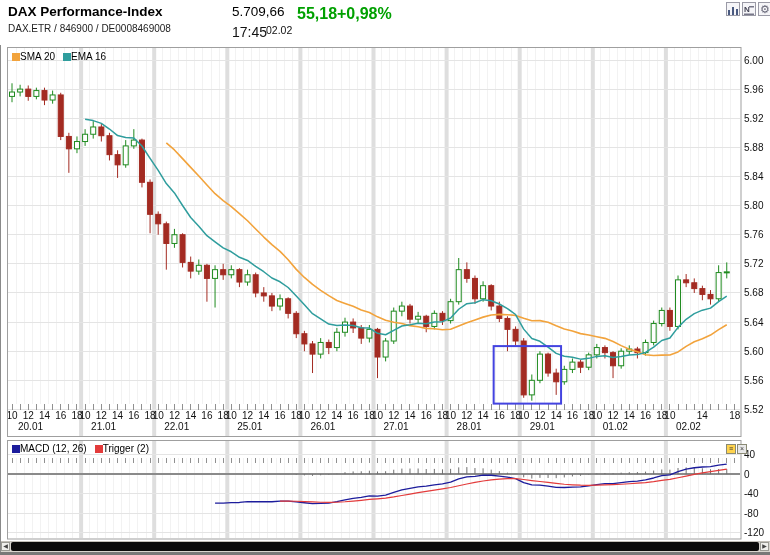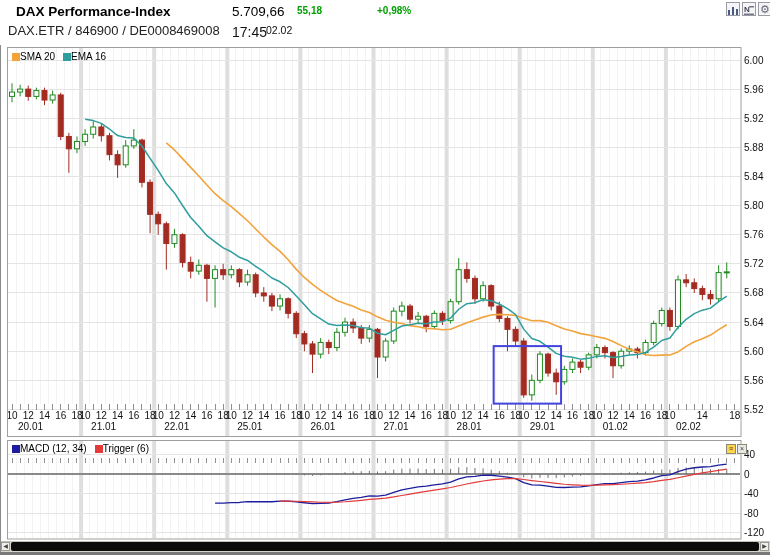--- a/index.html
+++ b/index.html
@@ -1,24 +1,24 @@
 <!DOCTYPE html>
 <html><head>
 <meta charset="utf-8">
 <style>
   html,body{margin:0;padding:0;}
   body{width:770px;height:555px;position:relative;overflow:hidden;background:#fff;
        font-family:"Liberation Sans",sans-serif;color:#000;}
   svg text{font-family:"Liberation Sans",sans-serif;}
   .abs{position:absolute;}
   
-  .title{left:8px;top:4px;font-size:13.5px;font-weight:bold;margin-left:8px;}
-  .subtitle{left:8px;top:23px;font-size:13px;color:#222;}
+  .title{left:8px;top:4px;font-size:13.5px;font-weight:bold;}
+  .subtitle{left:8px;top:23px;font-size:10px;color:#222;}
   .price{left:232px;top:4px;font-size:13.5px;font-weight:normal;}
-  .chg{top:5px;font-size:10px;font-weight:bold;}
+  .chg{top:5px;font-size:16px;font-weight:bold;}
   .chgabs{left:297px;} .chgpct{left:337px;}
   .time{left:232px;top:24px;font-size:14px;color:#111;}
   .qdate{left:266px;top:24px;font-size:10.5px;color:#111;}
   .hicon{top:2px;width:14px;height:14px;border:1px solid #9a9aa6;background:#f5f5f8;
          display:flex;align-items:flex-end;justify-content:center;box-sizing:border-box;}
   
   .legend{font-size:10px;display:flex;align-items:center;gap:0;}
   .sw{width:8px;height:8px;display:inline-block;}
   
   .mbtn{top:444px;width:10px;height:10px;border:1px solid #8a8a74;box-sizing:border-box;
@@ -728,21 +728,21 @@
     <polyline points="215.05399999999997,503.0563817914497 223.176,503.12219703277196 231.29999999999998,502.5733377827222 239.42199999999997,502.4776977687775 247.54399999999998,501.6936185809998 255.666,501.73323040161904 263.788,501.6052541311453 271.90999999999997,501.7343296556328 280.032,501.13478108187627 288.154,501.1318893949519 296.27599999999995,501.9060125531166 304.4,502.7384336878258 312.522,503.6070435946461 320.644,503.33342407896805 328.76599999999996,503.0578711925652 336.888,501.7006389175476 345.01,499.78223028136506 353.13199999999995,498.29718385379937 361.25399999999996,497.4007265803075 369.376,495.96970476682714 377.5,496.0706454569286 385.622,495.0493238271574 393.744,492.4252761248898 401.866,489.8908766302372 409.988,488.4228328480418 418.11,486.9558146956321 426.23199999999997,486.20272851131523 434.354,484.77951023572444 442.476,483.93078354988256 450.59999999999997,482.14900869858377 458.722,478.96010807493246 466.84399999999994,476.87170891879646 474.96599999999995,476.28835677175204 483.08799999999997,475.1111052973237 491.21,475.2616791530018 499.332,476.0252720125448 507.45399999999995,477.18306958611765 515.576,478.6752121912123 523.6999999999999,482.65629016168526 531.8219999999999,484.90521119084013 539.944,485.1523691345841 548.0659999999999,486.22712400065626 556.1879999999999,487.3963806734976 564.31,487.5043580590742 572.4319999999999,487.0504445228839 580.554,486.81919665808624 588.6759999999999,485.83649024939234 596.8,484.54705941352773 604.9219999999999,483.6897325829949 613.044,483.60630292849766 621.1659999999999,482.65995430541886 629.288,481.70603496476883 637.41,481.06657069543013 645.5319999999999,479.9456619864561 653.654,477.99605360208636 661.776,475.7289125191523 669.9,474.78640696962657 678.0219999999999,471.56516863914743 686.144,469.22619081738577 694.266,467.7598555915911 702.3879999999999,466.99392508030945 710.51,466.7080943369369 718.632,465.1767102008249 726.754,464.04104786967406" fill="none" stroke="#1c1c9c" stroke-width="1.3" stroke-linejoin="round"></polyline>
     <polyline points="280.032,501.05861072468485 288.154,501.07326645873826 296.27599999999995,501.23981567761393 304.4,501.5395392796563 312.522,501.9530401426543 320.644,502.22911692991704 328.76599999999996,502.3948677824467 336.888,502.25602200946685 345.01,501.7612636638465 353.13199999999995,501.0684477018371 361.25399999999996,500.33490347753116 369.376,499.46186373539035 377.5,498.78362007969804 385.622,498.0367608291899 393.744,496.91446388832986 401.866,495.50974643671134 409.988,494.0923637189774 418.11,492.6650539143084 426.23199999999997,491.37258883370976 434.354,490.0539731141127 442.476,488.82933520126664 450.59999999999997,487.49326990073007 458.722,485.78663753557055 466.84399999999994,484.00365181221576 474.96599999999995,482.460592804123 483.08799999999997,480.99069530276313 491.21,479.84489207281086 499.332,479.08096806075764 507.45399999999995,478.70138836582964 515.576,478.69615313090617 523.6999999999999,479.488180537062 531.8219999999999,480.57158666781766 539.944,481.4877431611709 548.0659999999999,482.435619329068 556.1879999999999,483.4277715979539 564.31,484.243088890178 572.4319999999999,484.80456001671917 580.554,485.20748734499256 588.6759999999999,485.3332879258725 596.8,485.17604222340356 604.9219999999999,484.87878029532186 613.044,484.624284821957 621.1659999999999,484.23141871864937 629.288,483.7263419678733 637.41,483.19438771338463 645.5319999999999,482.54464256799895 653.654,481.6349247748164 661.776,480.4537223236836 669.9,479.3202592528722 678.0219999999999,477.7692411301272 686.144,476.0606310675789 694.266,474.40047597238134 702.3879999999999,472.91916579396695 710.51,471.67695150256094 718.632,470.37690324221376 726.754,469.10973216770583" fill="none" stroke="#e33b3b" stroke-width="1.2" stroke-linejoin="round"></polyline>
     <rect x="7.5" y="47.5" width="733.5" height="389" fill="none" stroke="#9f9f9f"></rect>
     <rect x="7.5" y="440.5" width="733.5" height="98.5" fill="none" stroke="#9f9f9f"></rect>
   </svg>
 
 <div class="abs title">DAX Performance-Index</div>
 <div class="abs subtitle">DAX.ETR / 846900 / DE0008469008</div>
 <div class="abs price">5.709,66</div>
 <div class="abs chg chgabs" id="chgAbs" style="color: rgb(0, 160, 0);">55,18</div>
-<div class="abs chg chgpct" id="chgPct" style="color: rgb(0, 160, 0); margin-left: 40px;">+0,98%</div>
+<div class="abs chg chgpct" id="chgPct" style="color: rgb(0, 160, 0);">+0,98%</div>
 <div class="abs time">17:45</div>
 <div class="abs qdate">02.02</div>
 
 <div class="abs hicon" style="left:726px">
   <svg width="10" height="10">
     <rect x="0" y="5" width="2" height="5" fill="#4a5a80"></rect>
     <rect x="4" y="2" width="2" height="8" fill="#4a5a80"></rect>
     <rect x="8" y="4" width="2" height="6" fill="#4a5a80"></rect>
   </svg>
 </div>
@@ -759,23 +759,23 @@
 
 <div class="abs legend" style="left:12px;top:51px">
   <span class="sw" id="smaSw" style="background: rgb(242, 163, 60);"></span>
   <span>SMA 20</span>
   <span class="sw" id="emaSw" style="margin-left: 8px; background: rgb(47, 157, 157);"></span>
   <span>EMA 16</span>
 </div>
 
 <div class="abs legend" style="left:12px;top:443px">
   <span class="sw" id="macdSw" style="background: rgb(28, 28, 156);"></span>
-  <span>MACD (12, 34)</span>
+  <span>MACD (12, 26)</span>
   <span class="sw" id="trigSw" style="margin-left: 8px; background: rgb(227, 59, 59);"></span>
-  <span>Trigger (6)</span>
+  <span>Trigger (2)</span>
 </div>
 <div class="abs mbtn props" style="left:726px">≡</div>
 <div class="abs mbtn" style="left:737px">×</div>
 
 <div class="abs sbtrack"></div>
 <div class="abs sbbtn" style="left:1px">◀</div>
 <div class="abs sbthumb"></div>
 <div class="abs sbbtn" style="left:760px">▶</div>
 <div class="abs winedge"></div>
 <div class="abs winleft"></div>

